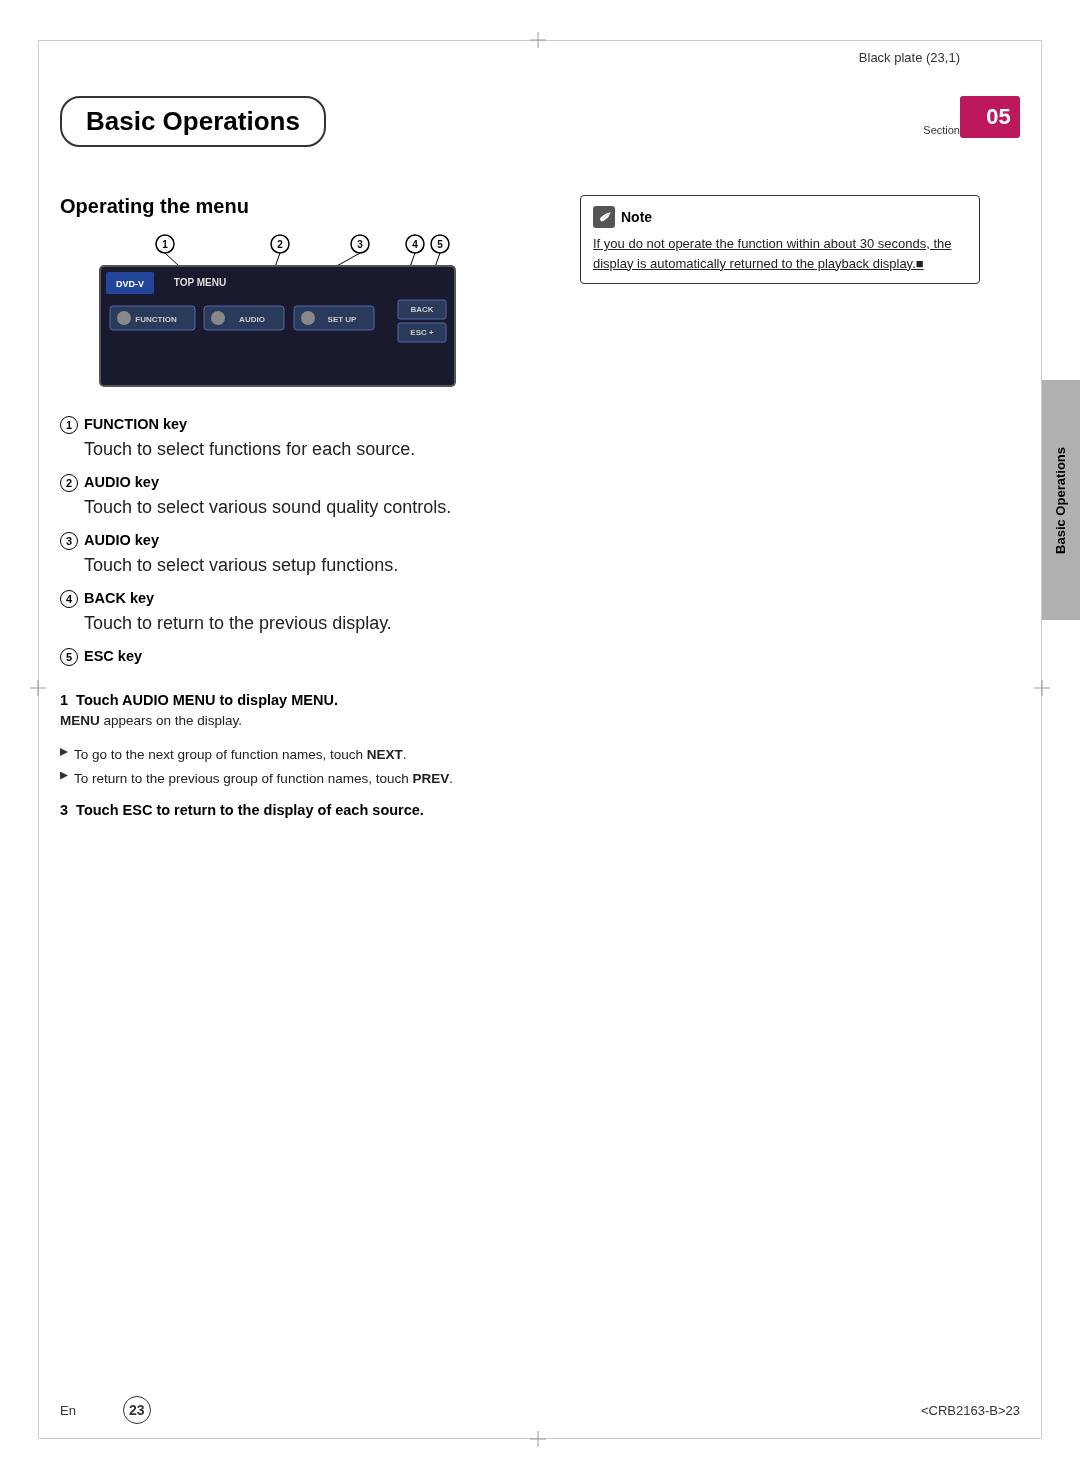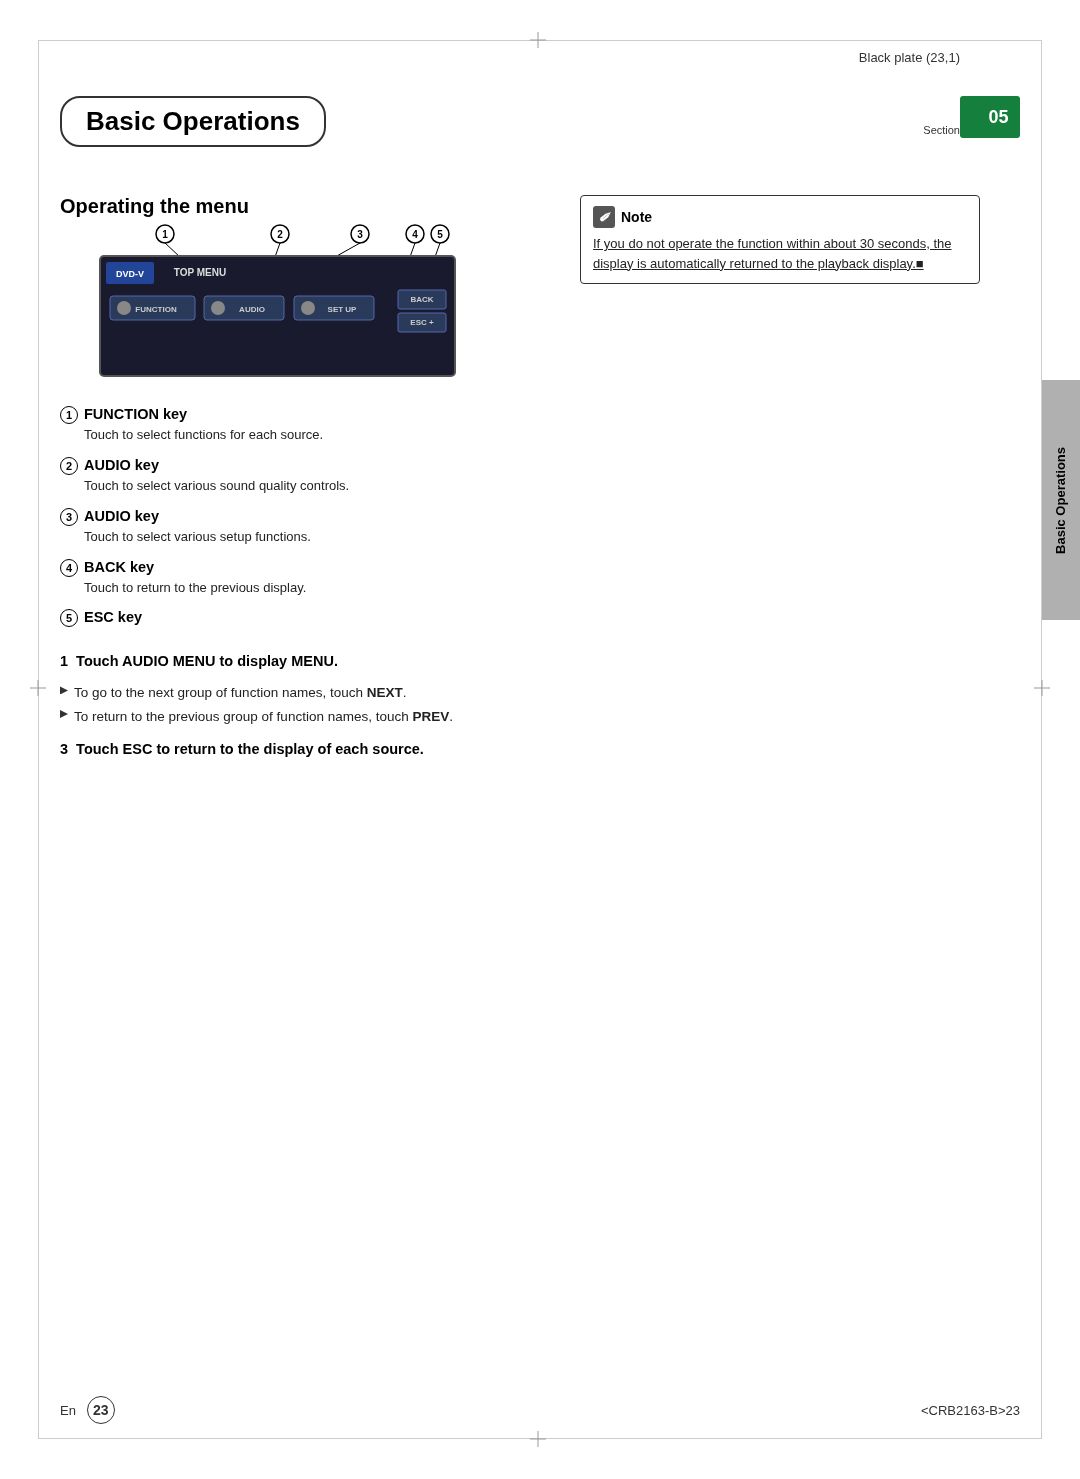--- a/index.html
+++ b/index.html
@@ -92,23 +92,23 @@
       display: flex;
       flex-direction: row;
       align-items: flex-end;
     }
     .section-label {
       font-size: 11px;
       color: #333;
       margin-bottom: 2px;
     }
     .section-badge {
-      background: #15803d;
+      background: #be185d;
       color: #fff;
-      font-size: 18px;
+      font-size: 22px;
       font-weight: bold;
       width: 60px;
       height: 42px;
       display: flex;
       align-items: center;
       justify-content: center;
       border-radius: 3px;
       padding-left: 17px;
     }
 
@@ -166,21 +166,21 @@
       text-orientation: mixed;
       transform: rotate(180deg);
       line-height: 1.3;
     }
 
     
     .section-heading {
       font-size: 20px;
       font-weight: bold;
       color: #000;
-      margin-bottom: 4px;
+      margin-bottom: 14px;
     }
 
     
     .item-list {
       list-style: none;
     }
     .item-list li {
       margin-bottom: 12px;
     }
     .item-title {
@@ -198,21 +198,21 @@
       width: 18px;
       height: 18px;
       border: 1.5px solid #000;
       border-radius: 50%;
       font-size: 11px;
       font-weight: bold;
       flex-shrink: 0;
       margin-right: 2px;
     }
     .item-desc {
-      font-size: 13px;
+      font-size: 18px;
       color: #222;
       margin-left: 24px;
       line-height: 1.45;
     }
 
     
     .steps {
       margin-top: 26px;
     }
     .step {
@@ -300,20 +300,21 @@
     .footer-page-num {
       border: 1.5px solid #333;
       border-radius: 50%;
       width: 28px;
       height: 28px;
       display: flex;
       align-items: center;
       justify-content: center;
       font-size: 14px;
       font-weight: bold;
+      margin-left: 36px;
     }
 
     
     .diagram-wrapper {
       position: relative;
       margin-bottom: 16px;
     }
   </style>
 </head>
 <body>
@@ -439,20 +440,21 @@
         <span class="circle-num">5</span>
         <strong>ESC key</strong>
       </div>
     </li>
   </ul>
 
   <div class="steps">
 
     <div class="step">
       <div class="step-heading">1&nbsp;&nbsp;Touch AUDIO MENU to display MENU.</div>
+      <div class="step-body"><b>MENU</b> appears on the display.</div>
     </div>
 
     <div class="step">
       <div class="step-body">
         <div class="bullet-item">
           <div class="bullet-icon"></div>
           <span>To go to the next group of function names, touch <b>NEXT</b>.</span>
         </div>
         <div class="bullet-item">
           <div class="bullet-icon"></div>

